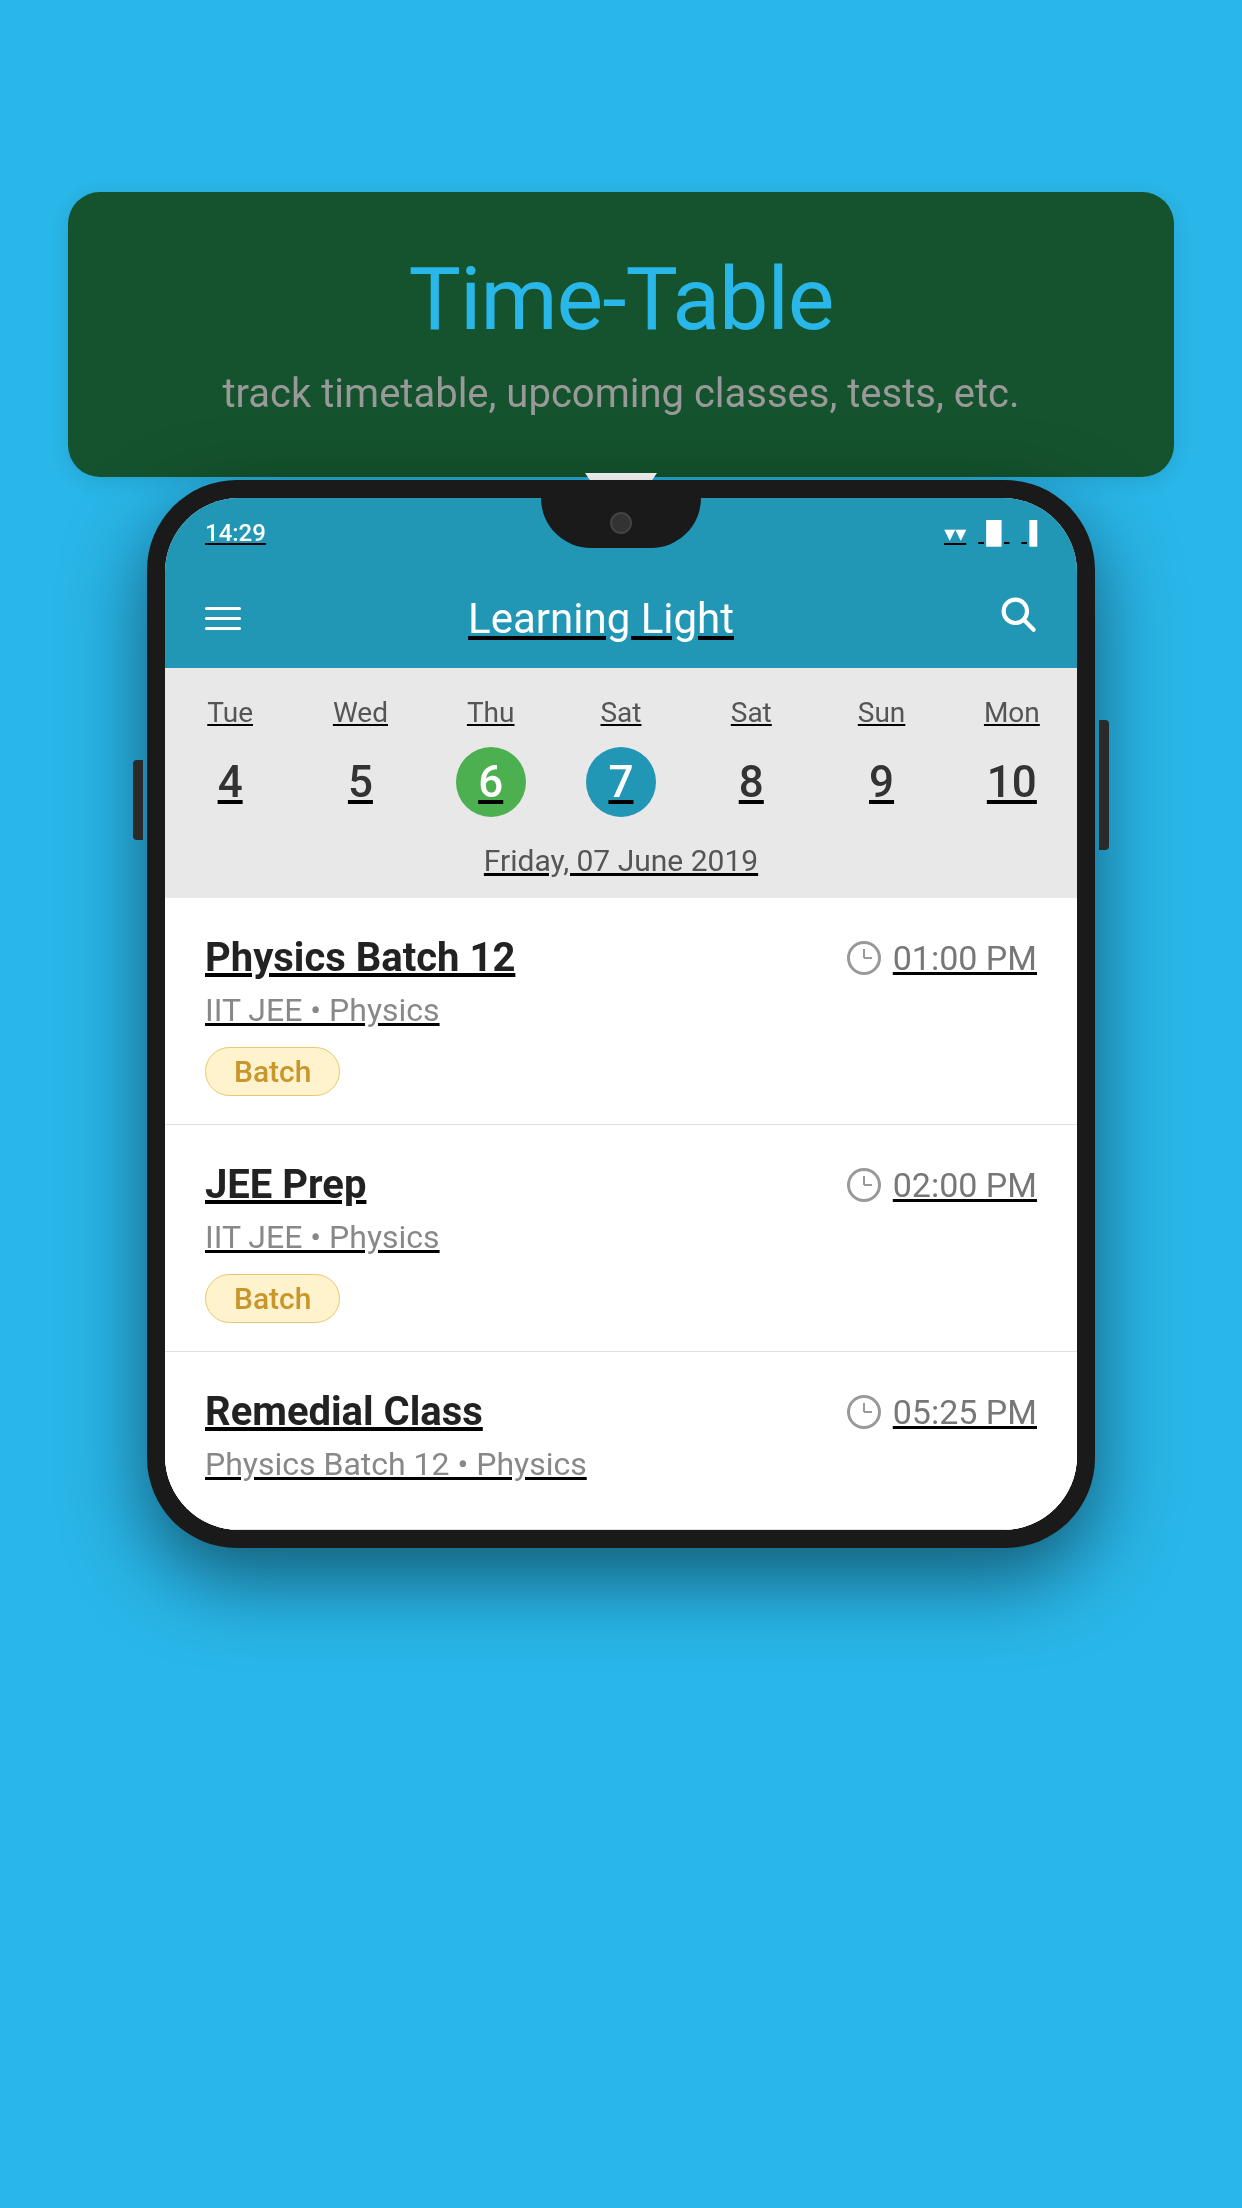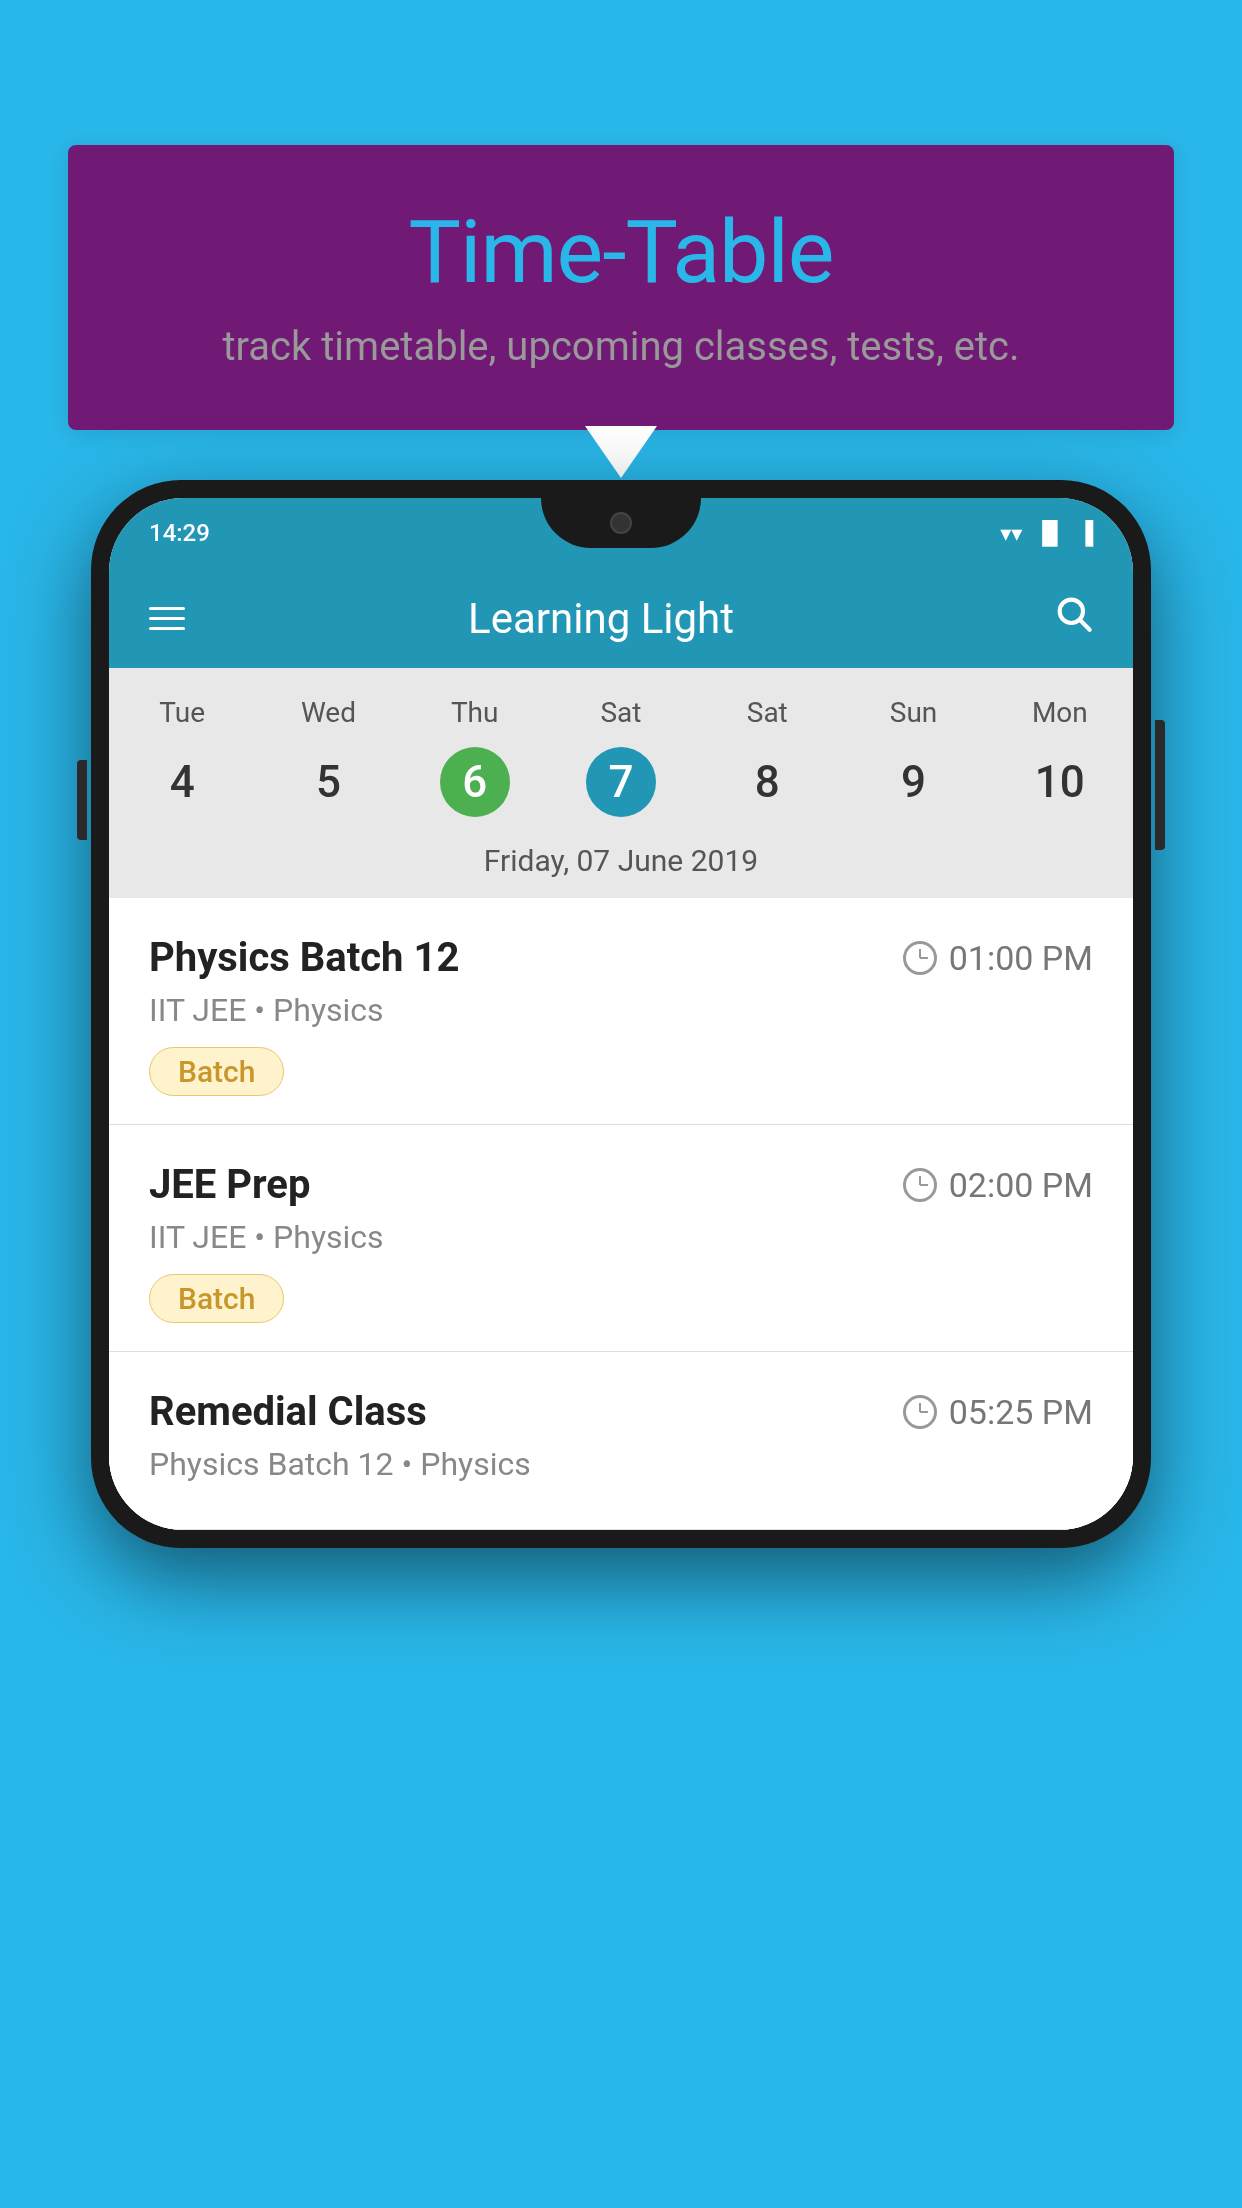--- a/index.html
+++ b/index.html
@@ -16,26 +16,27 @@
 
     
     .speech-bubble-container {
       position: absolute;
       top: 145px;
       left: 68px;
       right: 68px;
     }
 
     .speech-bubble {
-      background: #701a75;
-      border-radius: 8px;
+      background: #14532d;
+      border-radius: 32px;
       padding: 55px 60px 60px;
       text-align: center;
       box-shadow: 0 4px 20px rgba(0,0,0,0.1);
       position: relative;
+      margin-top: 47px;
     }
 
     .speech-bubble::after {
       content: '';
       position: absolute;
       bottom: -48px;
       left: 50%;
       transform: translateX(-50%);
       width: 0;
       height: 0;
@@ -57,21 +58,22 @@
       color: #999;
       font-weight: 400;
     }
 
     
     .phone-container {
       position: absolute;
       top: 480px;
       left: 50%;
       transform: translateX(-50%);
-      width: 1060px;
+      width: 948px;
+      text-decoration: underline;
     }
 
     .phone-outer {
       background: #1a1a1a;
       border-radius: 90px;
       padding: 18px;
       box-shadow: 0 30px 80px rgba(0,0,0,0.5);
       position: relative;
     }
 

